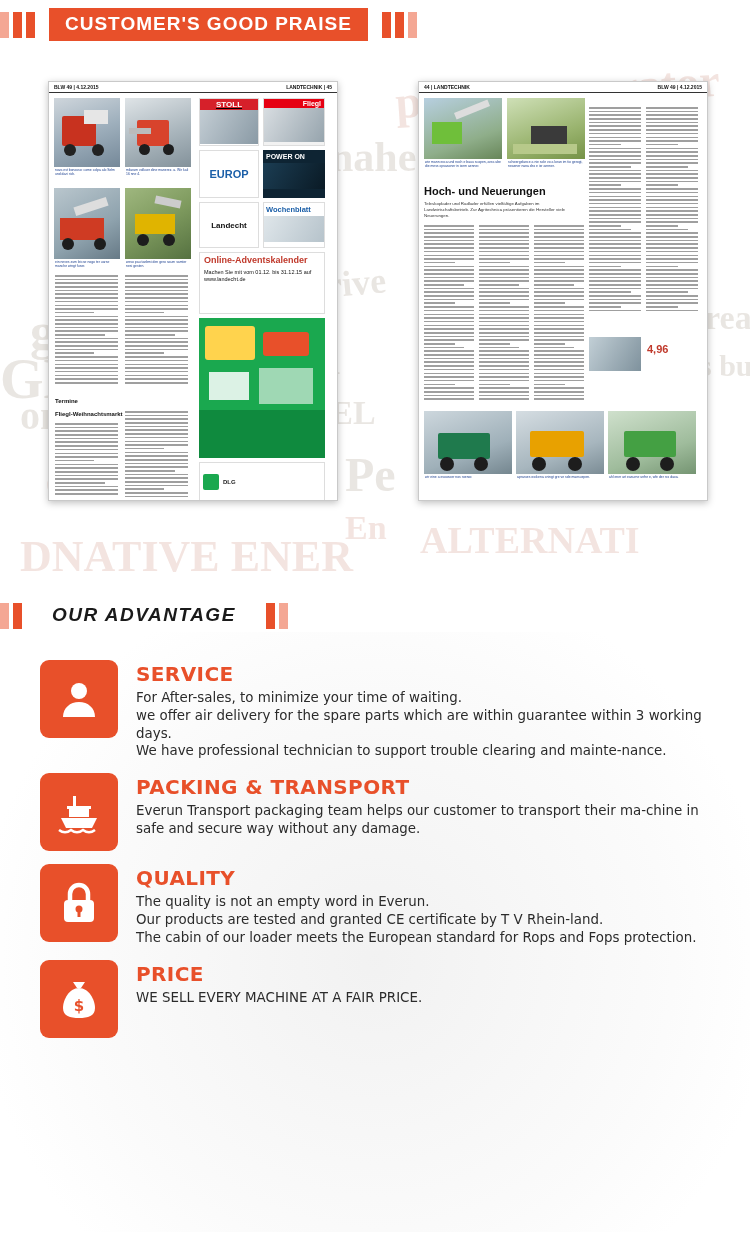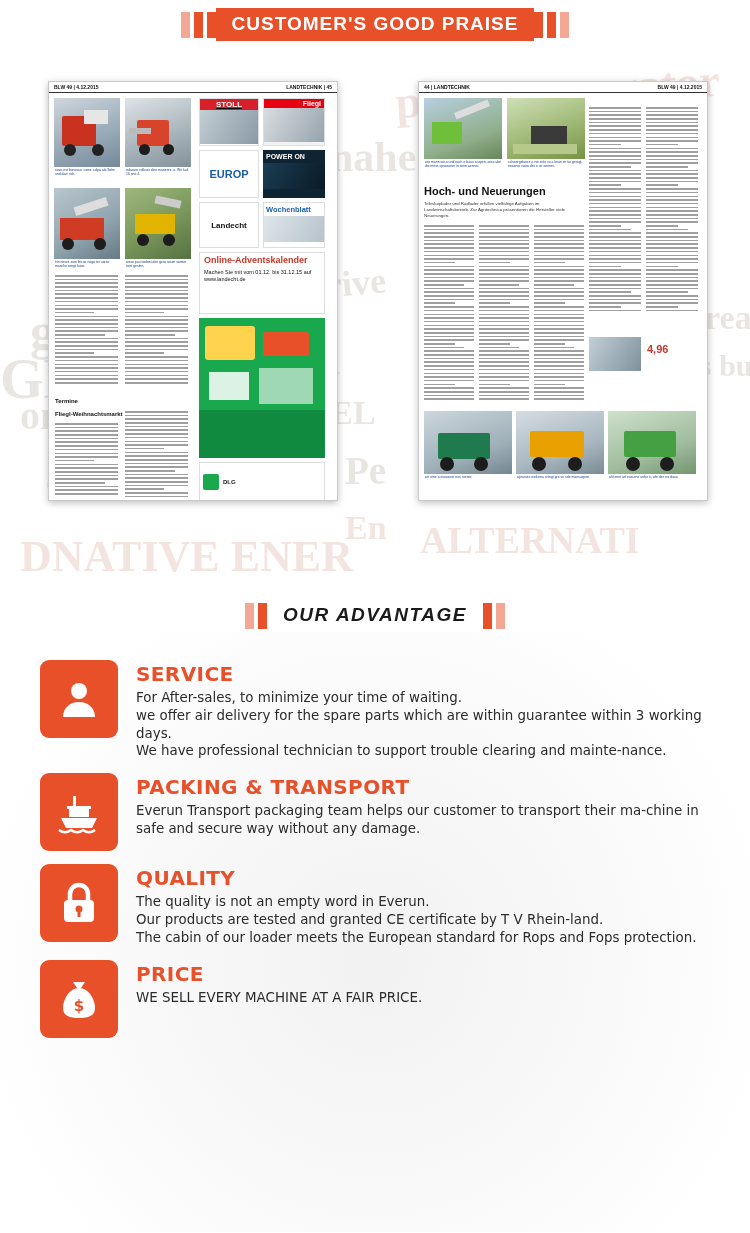--- a/index.html
+++ b/index.html
@@ -10,21 +10,21 @@
     position: relative;
     background: #ffffff;
     font-family: "Liberation Sans", sans-serif;
     overflow: hidden;
   }
 
   
   .section-header {
     display: flex;
     align-items: center;
-    justify-content: center;
+    gap: 14px;
     padding-top: 8px;
   }
   .hdr-bars { display: flex; gap: 4px; align-items: center; }
   .hdr-bars span { display: block; width: 9px; height: 26px; background: #e8502a; }
   .hdr-bars span.pale { background: #f4a794; }
   .hdr-title {
     background: #e8502a;
     color: #ffffff;
     font-size: 19px;
     font-weight: bold;
@@ -192,21 +192,21 @@
       <div class="wm-word red" style="left: 395px; top: 18px; font-size: 46px; transform: rotate(-4deg);">power generator</div>
       <div class="wm-word dark" style="left: 150px; top: 35px; font-size: 60px; transform: rotate(-6deg);">ORAL</div>
       <div class="wm-word dark" style="left: 330px; top: 85px; font-size: 42px; transform: rotate(0deg);">nahe</div>
       <div class="wm-word dark" style="left: 300px; top: 215px; font-size: 36px; transform: rotate(-5deg);">Drive</div>
       <div class="wm-word dark" style="left: 30px; top: 255px; font-size: 52px; transform: rotate(0deg);">gas</div>
       <div class="wm-word dark" style="left: 265px; top: 290px; font-size: 40px; transform: rotate(0deg);">STA</div>
       <div class="wm-word dark" style="left: 285px; top: 345px; font-size: 34px; transform: rotate(0deg);">FUEL</div>
       <div class="wm-word dark" style="left: 0px; top: 300px; font-size: 56px; transform: rotate(0deg);">GE</div>
       <div class="wm-word dark" style="left: 20px; top: 345px; font-size: 40px; transform: rotate(0deg);">on fu</div>
       <div class="wm-word red" style="left: 45px; top: 405px; font-size: 48px; transform: rotate(-8deg);">er</div>
-      <div class="wm-word dark" style="left: 345px; top: 400px; font-size: 39px; transform: rotate(0deg);">Pe</div>
+      <div class="wm-word dark" style="left: 345px; top: 400px; font-size: 48px; transform: rotate(0deg);">Pe</div>
       <div class="wm-word red" style="left: 345px; top: 460px; font-size: 34px; transform: rotate(0deg);">En</div>
       <div class="wm-word red" style="left: 20px; top: 484px; font-size: 44px; transform: rotate(0deg);">DNATIVE ENER</div>
       <div class="wm-word red" style="left: 420px; top: 470px; font-size: 38px; transform: rotate(0deg);">ALTERNATI</div>
       <div class="wm-word dark" style="left: 690px; top: 250px; font-size: 34px; transform: rotate(0deg);">creat</div>
       <div class="wm-word dark" style="left: 700px; top: 300px; font-size: 30px; transform: rotate(0deg);">s bu</div>
     </div>
 
   <div class="mag-frame" id="mag-left">
     <div class="mag-topbar">
       <span>BLW 49 | 4.12.2015</span>

